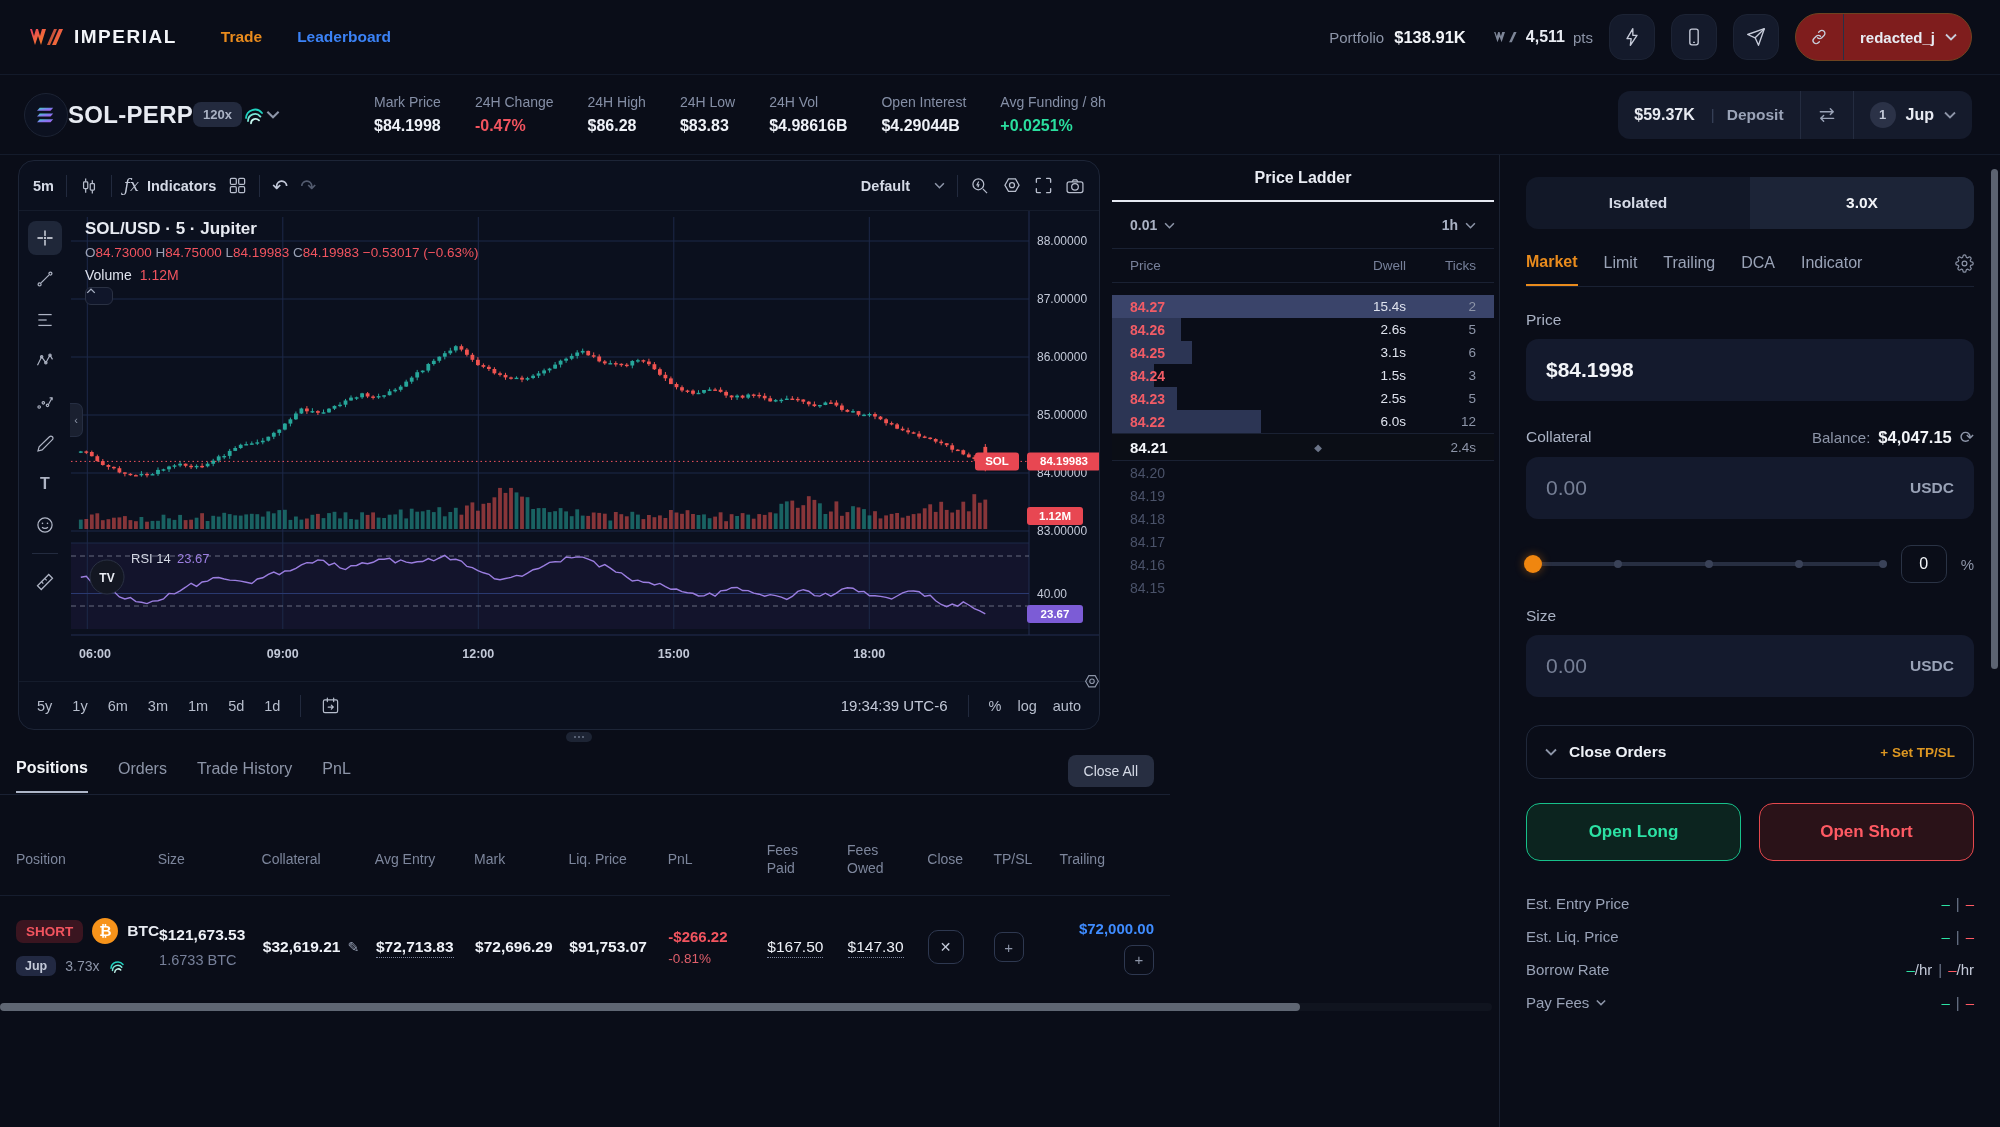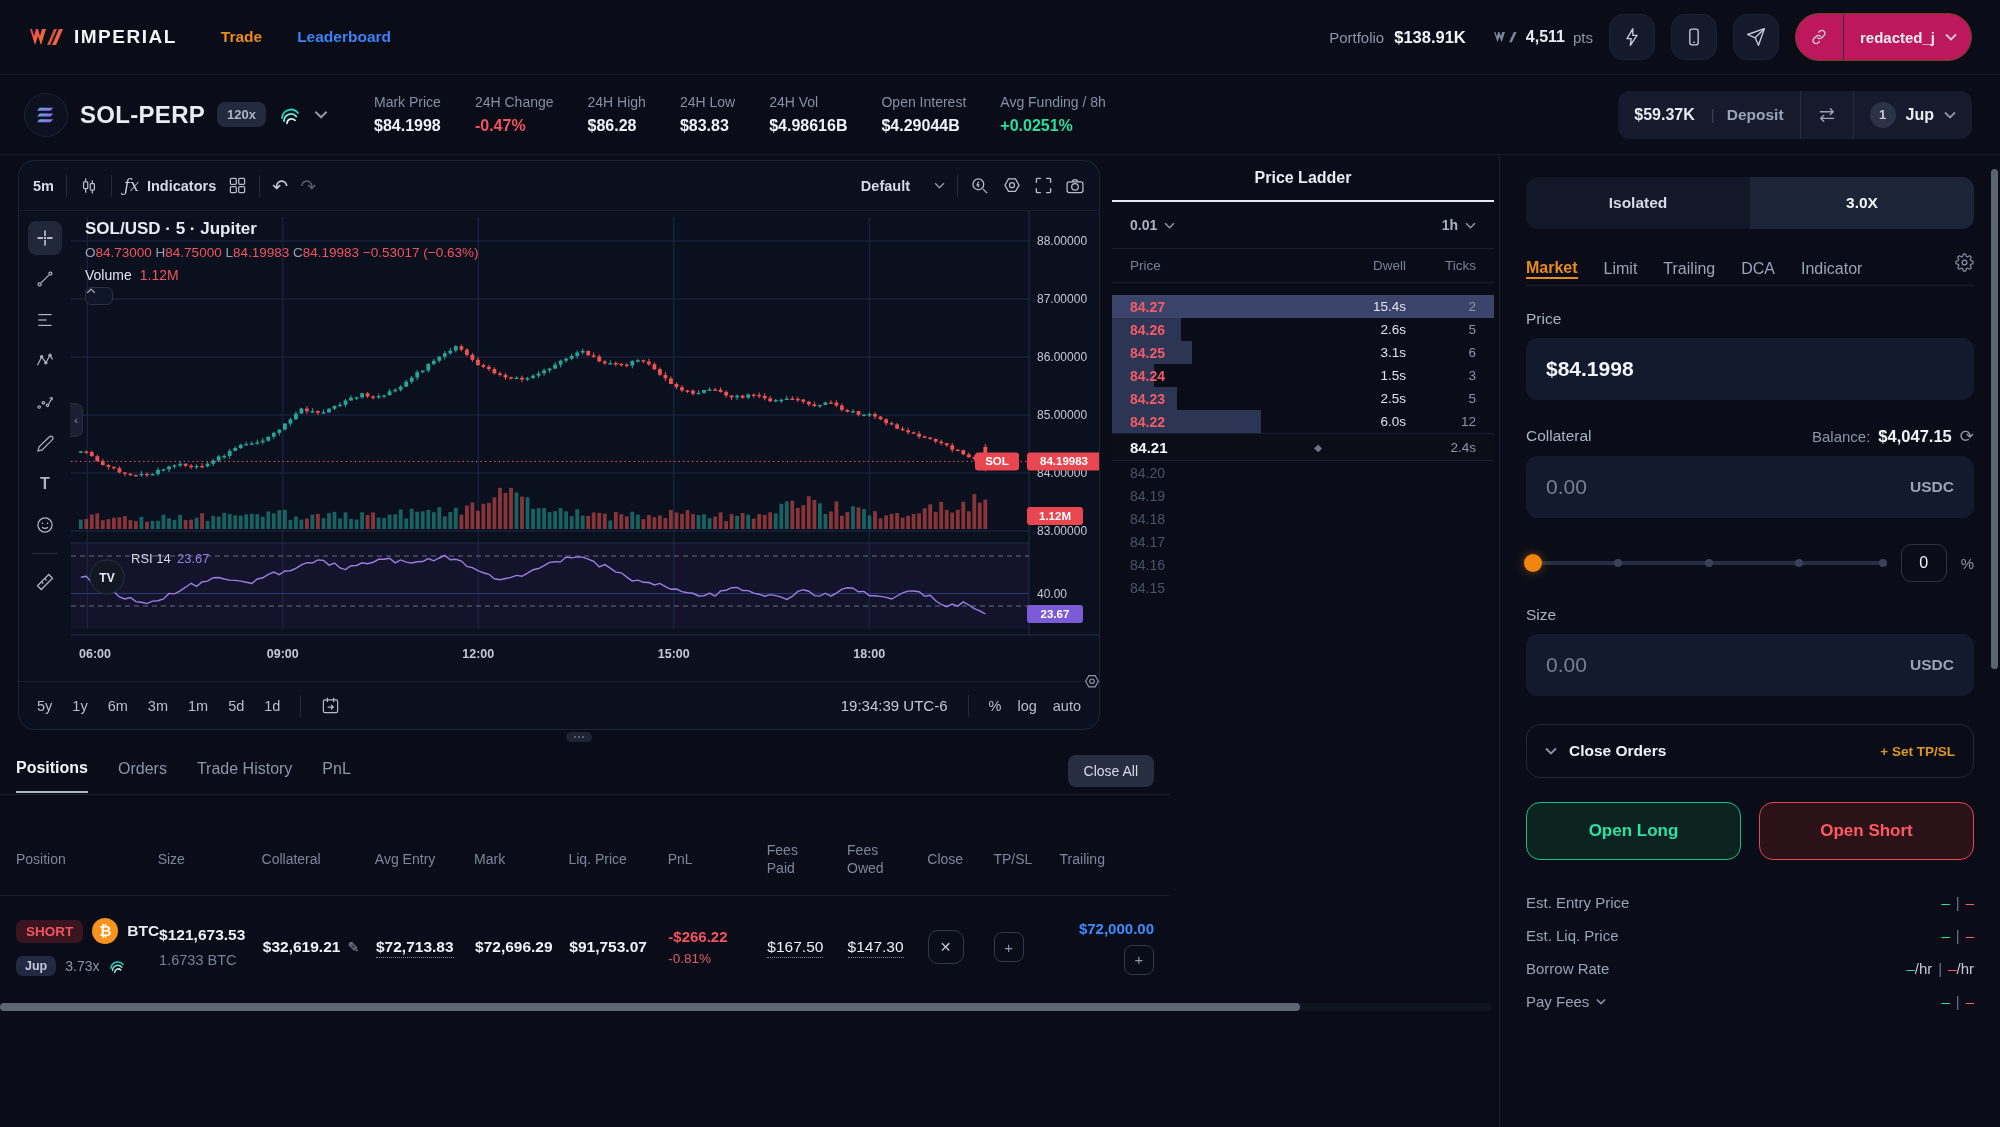--- a/index.html
+++ b/index.html
@@ -14,28 +14,28 @@
   .tn-nav { display:flex; align-items:center; gap:35px; }
   .tn-link { font-size:15.5px; font-weight:600; color:#3b82f6; cursor:pointer; text-decoration:none; }
   .tn-link.active { color:#e98b1d; }
   .tn-right { display:flex; align-items:center; gap:16px; }
   .pf-label { color:#8d95a8; font-size:15px; }
   .pf-val { color:#f2f4f8; font-size:16.5px; font-weight:700; margin-left:-6px; }
   .pts { display:flex; align-items:center; gap:8px; margin-left:10px; }
   .pts-val { font-size:16px; font-weight:700; color:#e8ebf2; }
   .pts-unit { font-size:15px; color:#8d95a8; }
   .icon-btn { width:46px; height:46px; border-radius:14px; background:#141a2b; border:1px solid #1c2334; display:flex; align-items:center; justify-content:center; cursor:pointer; }
-  .wallet-pill { height:48px; border:1.5px solid #6e4320; background:#be185d; border-radius:24px; display:flex; align-items:center; cursor:pointer; overflow:hidden; }
+  .wallet-pill { height:48px; border:1.5px solid #6e4320; background:#7f1d1d; border-radius:24px; display:flex; align-items:center; cursor:pointer; overflow:hidden; }
   .wallet-link { width:48px; height:100%; display:flex; align-items:center; justify-content:center; border-right:1px solid #273046; }
   .wallet-name { font-size:15px; font-weight:700; padding:0 10px 0 16px; }
   .wallet-pill .chev { margin-right:14px; }
 
   
   .mkt { height:80px; display:flex; align-items:center; padding:0 28px 0 24px; border-bottom:1px solid #141b2b; }
-  .mkt-left { display:flex; align-items:center; gap:12px; min-width:350px; }
+  .mkt-left { display:flex; align-items:center; min-width:350px; }
   .sol-coin { width:44px; height:44px; border-radius:50%; background:#0c1120; border:1px solid #1c2334; display:flex; align-items:center; justify-content:center; }
   .sym { font-size:24px; font-weight:800; letter-spacing:.3px; }
   .lev-badge { background:#232a3e; color:#aab2c4; font-size:13px; font-weight:700; padding:5px 10px; border-radius:8px; }
   .stats { display:flex; gap:34px; flex:1; }
   .stat-label { font-size:14px; color:#858fa6; }
   .stat-val { font-size:16px; font-weight:600; margin-top:7px; color:#eef1f7; }
   .stat-val.red { color:#f2545f; } .stat-val.green { color:#2adf9f; }
   .deposit-pill { height:48px; background:#151b2c; border-radius:12px; display:flex; align-items:center; }
   .dp-seg { display:flex; align-items:center; gap:10px; padding:0 16px; height:100%; }
   .dp-seg + .dp-seg { border-left:1px solid #242c40; }
@@ -133,21 +133,21 @@
   .trail-plus { display:flex; justify-content:flex-end; margin-top:8px; }
   .edit-pencil { color:#9aa3b7; font-size:14px; margin-left:7px; cursor:pointer; }
   .hscroll { position:absolute; left:0; top:848px; width:1492px; height:8px; background:#10141f; border-radius:4px; }
   .hscroll .thumb { width:1300px; height:8px; background:#5f6673; border-radius:4px; cursor:pointer; }
 
   
   .seg { height:52px; background:#121828; border-radius:12px; display:flex; overflow:hidden; cursor:pointer; }
   .seg > div { flex:1; display:flex; align-items:center; justify-content:center; font-size:15.5px; font-weight:600; color:#d5dae6; }
   .seg .seg-r { background:#1c2437; color:#f2f4f8; font-weight:700; }
   .op-tabs { display:flex; align-items:center; gap:26px; margin-top:24px; border-bottom:1px solid #1a2133; }
-  .op-tab { font-size:16px; color:#9aa3b7; cursor:pointer;text-align:right; }
+  .op-tab { font-size:16px; color:#9aa3b7; padding-bottom:13px; cursor:pointer;text-align:right; }
   .op-tab.active { color:#e98b1d; font-weight:700; border-bottom:2.5px solid #e98b1d; }
   .op-gear { margin-left:auto; padding-bottom:13px; color:#8d95a8; cursor:pointer; }
   .fld-label { font-size:15.5px; color:#aab2c4; margin:24px 0 10px; }
   .inp { height:62px; background:#141a2d; border-radius:12px; display:flex; align-items:center; padding:0 20px; cursor:text; }
   .inp .big { font-size:21px; font-weight:600; color:#f2f4f8; }
   .inp .ph { font-size:21px; color:#767f95; }
   .inp .unit { margin-left:auto; font-size:15.5px; color:#9aa3b7; font-weight:600; }
   .bal-row { display:flex; align-items:center; margin:26px 0 10px; }
   .bal-row .lbl { font-size:15.5px; color:#aab2c4; }
   .bal-right { margin-left:auto; display:flex; align-items:center; gap:8px; }

